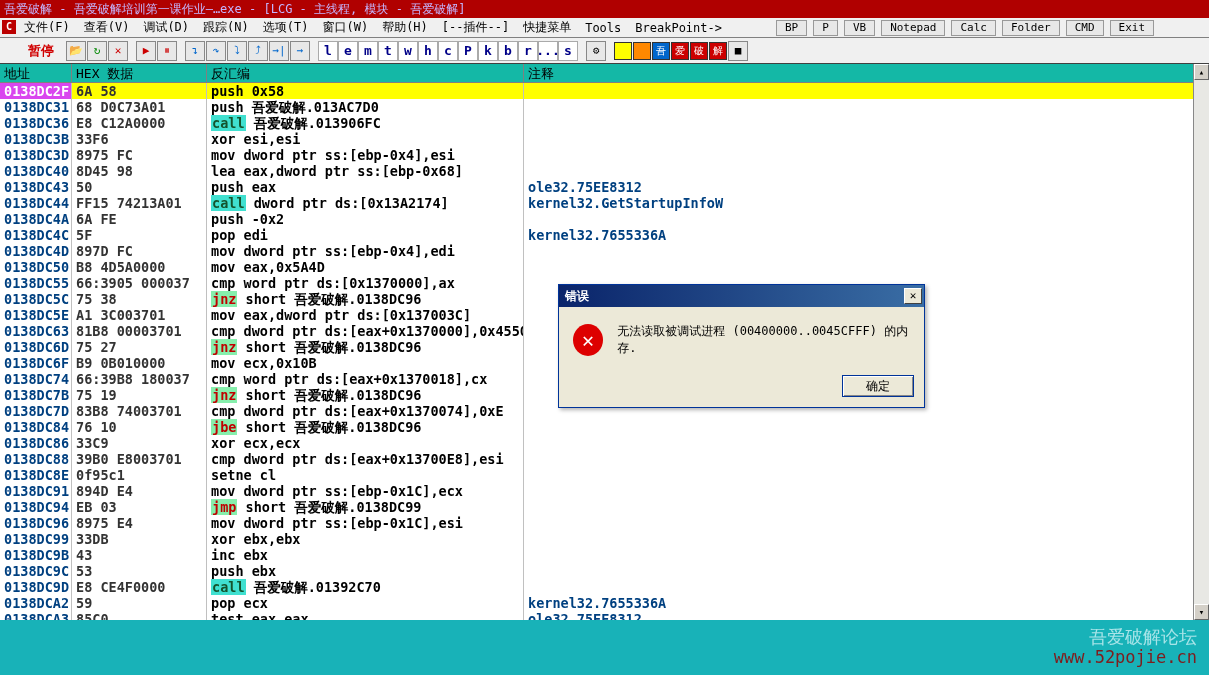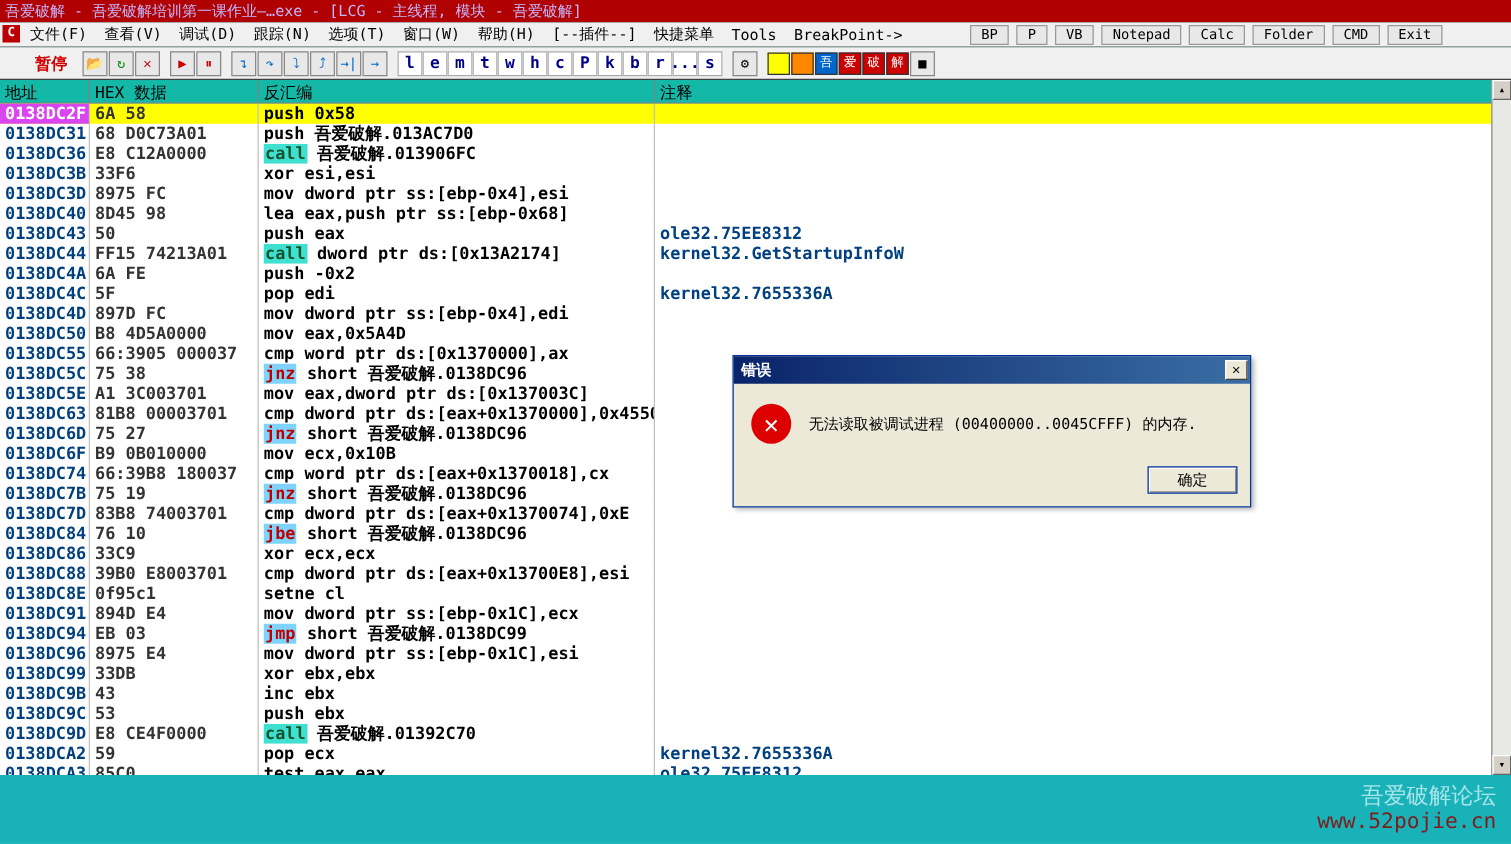--- a/index.html
+++ b/index.html
@@ -25,22 +25,22 @@
 .rows { font-family: "Fixedsys", "Consolas", monospace; font-size: 13.5px; line-height: 16px; }
 .row { display: flex; height: 16px; }
 .row > div { border-right: 1px solid #c0c0c0; padding: 0 4px; white-space: pre; overflow: hidden; }
 .row .addr { width: 72px; color: #004080; font-weight: bold; }
 .row .hex { width: 135px; color: #333; font-weight: bold; }
 .row .dis { width: 317px; color: #000; font-weight: bold; }
 .row .cmt { flex: 1; color: #004080; font-weight: bold; }
 .row.hl { background: #ffff00; }
 .row.hl .addr { background: #d946ef; color: #fff; }
 .mnem-call { background: #40e0d0; color: #14532d; padding: 0 1px; }
-.mnem-jmp { background: #7dd3fc; color: #c00000; padding: 12px 1px; }
-.dialog { position: absolute; left: 558px; top: 284px; width: 415px; background: #ece9d8; border: 1px solid #003399; box-shadow: 2px 2px 4px rgba(0,0,0,0.3); margin-left: 28px; }
+.mnem-jmp { background: #86efac; color: #c00000; padding: 12px 1px; }
+.dialog { position: absolute; left: 558px; top: 284px; width: 367px; background: #ece9d8; border: 1px solid #003399; box-shadow: 2px 2px 4px rgba(0,0,0,0.3); }
 .dialog-title { background: linear-gradient(to right, #0a246a, #3a6ea5); color: #fff; height: 22px; display: flex; align-items: center; justify-content: space-between; padding: 0 2px 0 6px; font-size: 12px; font-weight: bold; }
 .dialog-close { width: 18px; height: 16px; background: #ece9d8; border: 1px solid #fff; border-right-color: #404040; border-bottom-color: #404040; color: #000; font-size: 11px; text-align: center; line-height: 14px; font-weight: bold; cursor: pointer; }
 .dialog-body { padding: 16px 14px 12px; display: flex; align-items: center; gap: 14px; }
 .dialog-icon { width: 32px; height: 32px; border-radius: 50%; background: #d00; display: flex; align-items: center; justify-content: center; color: #fff; font-size: 20px; font-weight: bold; }
 .dialog-text { font-size: 12px; }
 .dialog-buttons { padding: 6px 10px 10px; text-align: right; }
 .dialog-ok { width: 72px; height: 22px; border: 1px solid #003399; background: #ece9d8; font-size: 12px; box-shadow: inset 1px 1px 0 #fff, inset -1px -1px 0 #888; cursor: pointer; }
 .watermark { position: absolute; right: 12px; bottom: 8px; text-align: right; color: #a8e4e8; font-size: 18px; line-height: 20px; }
 .watermark .sub { font-size: 17px; color: #7f1d1d; }
 .bottom-fill { position: absolute; left: 0; top: 620px; right: 0; bottom: 0; background: #18b2b8; }
@@ -143,21 +143,21 @@
       </div>
       <div class="row">
         <div class="addr">0138DC3D</div>
         <div class="hex">8975 FC</div>
         <div class="dis">mov dword ptr ss:[ebp-0x4],esi</div>
         <div class="cmt"></div>
       </div>
       <div class="row">
         <div class="addr">0138DC40</div>
         <div class="hex">8D45 98</div>
-        <div class="dis">lea eax,push ptr ss:[ebp-0x68]</div>
+        <div class="dis">lea eax,dword ptr ss:[ebp-0x68]</div>
         <div class="cmt"></div>
       </div>
       <div class="row">
         <div class="addr">0138DC43</div>
         <div class="hex">50</div>
         <div class="dis">push eax</div>
         <div class="cmt">ole32.75EE8312</div>
       </div>
       <div class="row">
         <div class="addr">0138DC44</div>

